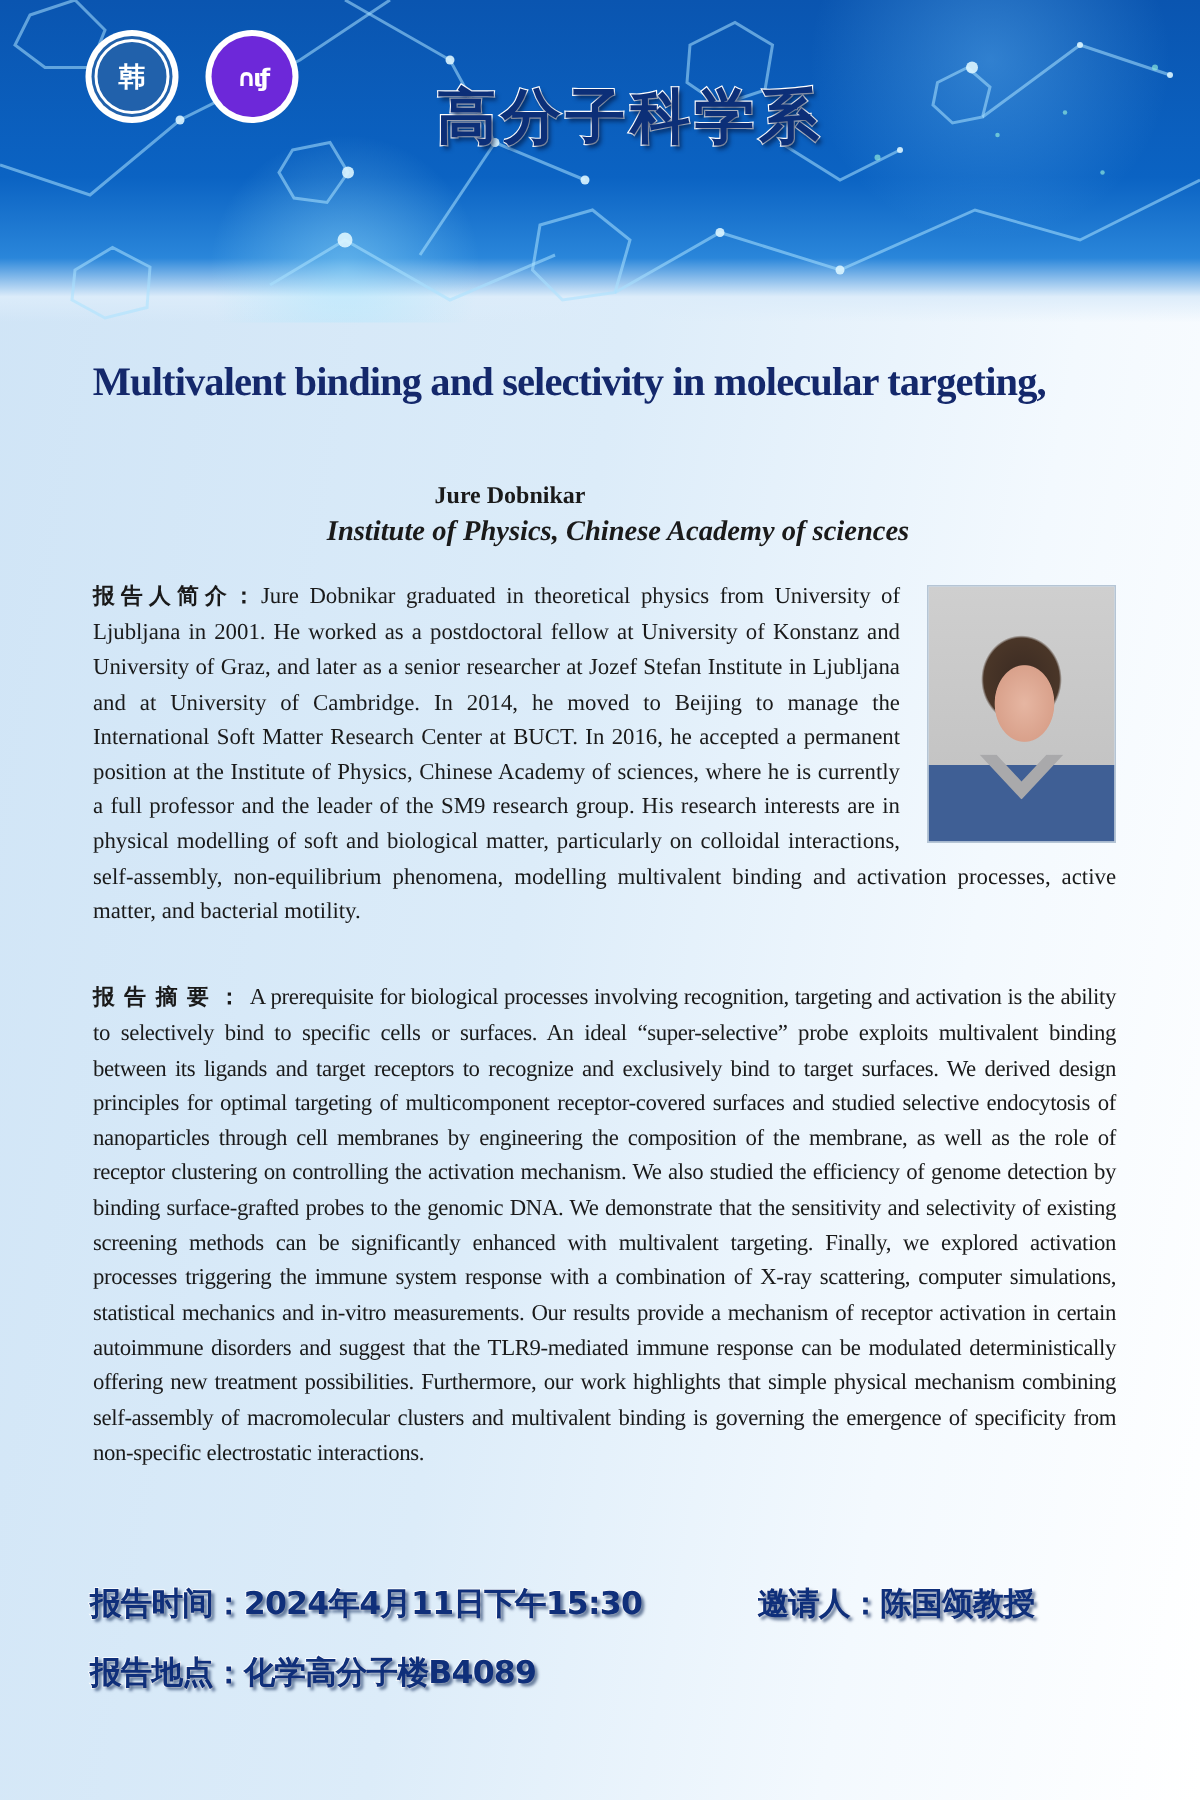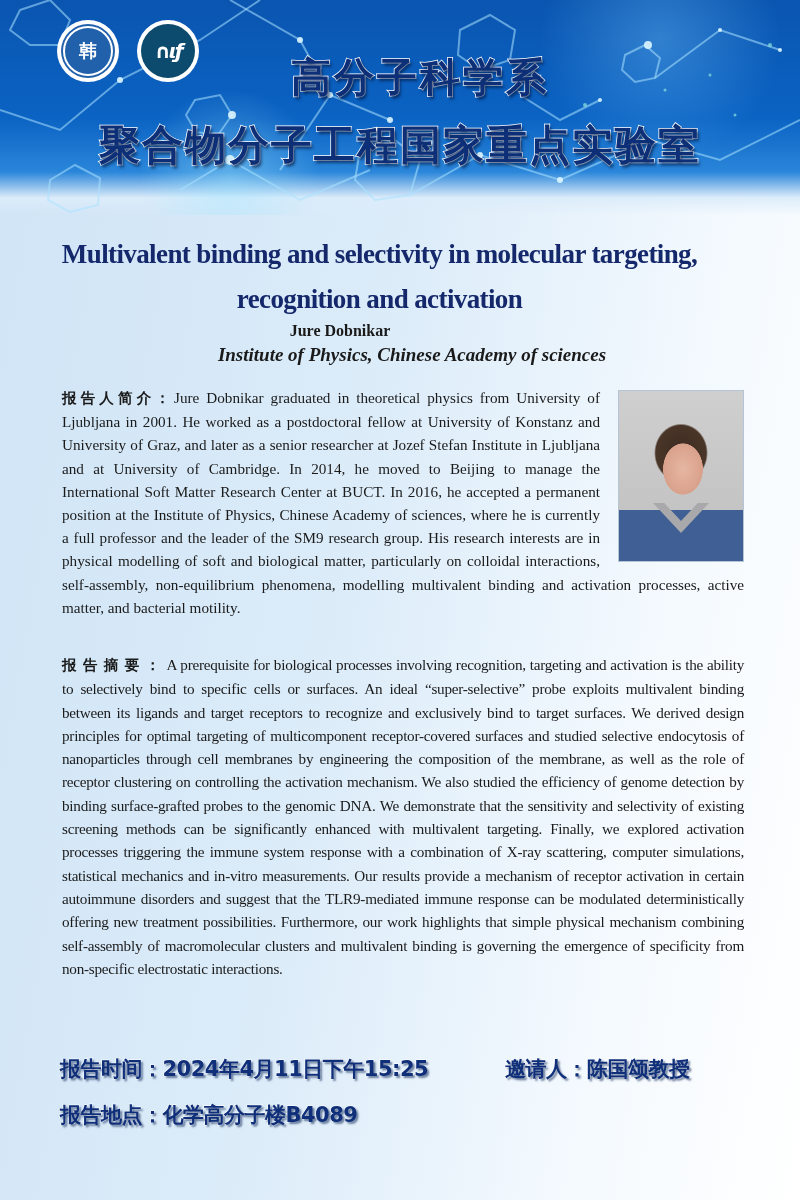--- a/index.html
+++ b/index.html
@@ -25,21 +25,21 @@
     background: #ffffff; display: flex; align-items: center; justify-content: center;
   }
   .logo-1 { left: 57px; }
   .logo-2 { left: 137px; }
   .logo .inner {
     width: 54px; height: 54px; border-radius: 50%; background: #1a5aa8;
     display: flex; align-items: center; justify-content: center;
     color: #fff; font-family: "DejaVu Sans", sans-serif; font-weight: bold; font-size: 10px;
   }
   .logo-1 .inner { background: #2161ab; border: 2px solid #fff; box-shadow: 0 0 0 2px #2161ab; width: 50px; height: 50px; font-size: 18px;}
-  .logo-2 .inner { background: #0c4a6e; font-size: 20px; letter-spacing: -2px; font-style: italic; }
+  .logo-2 .inner { background: #6d28d9; font-size: 16px; letter-spacing: -2px; }
   .cn-title {
     position: absolute; left: 0; width: 800px; text-align: center;
     font-family: "DejaVu Sans", sans-serif; font-weight: bold;
     color: #0c2f78;
     -webkit-text-stroke: 1.5px #ffffff;
     paint-order: stroke fill;
     text-shadow: 2px 3px 3px rgba(0,20,60,0.6);
   }
   .cn-title-1 { top: 50px; font-size: 40px; letter-spacing: 3px; padding-left: 40px; }
   .cn-title-2 { top: 118px; font-size: 41px; letter-spacing: 2px; }
@@ -149,36 +149,34 @@
   </svg>
 
   <div class="logo logo-1">
     <div class="inner">韩</div>
   </div>
   <div class="logo logo-2">
     <div class="inner">∩ιƒ</div>
   </div>
 
   <div class="cn-title cn-title-1">高分子科学系</div>
-  <div class="cn-title cn-title-2">聚合物分子工程国家重点实验室</div>
 </div>
 
 <div class="talk-title">
   <div>Multivalent binding and selectivity in molecular targeting,</div>
-  <div>recognition and activation</div>
 </div>
 <div class="speaker-name">Jure Dobnikar</div>
 <div class="affiliation">Institute of Physics, Chinese Academy of sciences</div>
 
 <div class="bio">
   <div class="photo" title="Portrait of Jure Dobnikar">
     <div class="collar"></div>
   </div>
   <span class="label-cn">报告人简介：</span><span>Jure Dobnikar graduated in theoretical physics from University of Ljubljana in 2001. He worked as a postdoctoral fellow at University of Konstanz and University of Graz, and later as a senior researcher at Jozef Stefan Institute in Ljubljana and at University of Cambridge. In 2014, he moved to Beijing to manage the International Soft Matter Research Center at BUCT. In 2016, he ac­cepted a permanent position at the Institute of Physics, Chinese Academy of sci­ences, where he is currently a full professor and the leader of the SM9 research group. His research interests are in physical modelling of soft and biological matter, particularly on colloidal interactions, self-assembly, non-equilibrium phenomena, modelling multivalent binding and activation processes, active matter, and bacterial motility.</span>
 </div>
 
 <div class="abstract">
   <span class="label-cn spaced">报告摘要：</span><span>A prerequisite for biological processes involving recognition, targeting and activation is the ability to selectively bind to specific cells or surfaces. An ideal “super-selective” probe exploits multivalent binding between its ligands and target receptors to recognize and exclusively bind to target surfaces. We derived design principles for optimal targeting of multicomponent receptor-covered sur­faces and studied selective endocytosis of nanoparticles through cell membranes by engineering the composition of the membrane, as well as the role of receptor clustering on controlling the activation mechanism. We also studied the efficiency of genome detection by binding surface-grafted probes to the genomic DNA. We demonstrate that the sensitivity and selectivity of existing screening methods can be significantly enhanced with multivalent targeting. Finally, we explored activation processes triggering the immune system response with a combination of X-ray scattering, computer simulations, statistical mechanics and in-vitro measurements. Our results provide a mechanism of receptor activa­tion in certain autoimmune disorders and suggest that the TLR9-mediated immune response can be modulated deterministically offering new treatment possibilities. Furthermore, our work highlights that simple physical mechanism combining self-assembly of macromolecular clusters and multivalent bind­ing is governing the emergence of specificity from non-specific electrostatic interactions.</span>
 </div>
 
-<div class="info info-time">报告时间：2024年4月11日下午15:25</div>
+<div class="info info-time">报告时间：2024年4月11日下午15:30</div>
 <div class="info info-host">邀请人：陈国颂教授</div>
 <div class="info info-place">报告地点：化学高分子楼B4089</div>
 
 </body></html>

